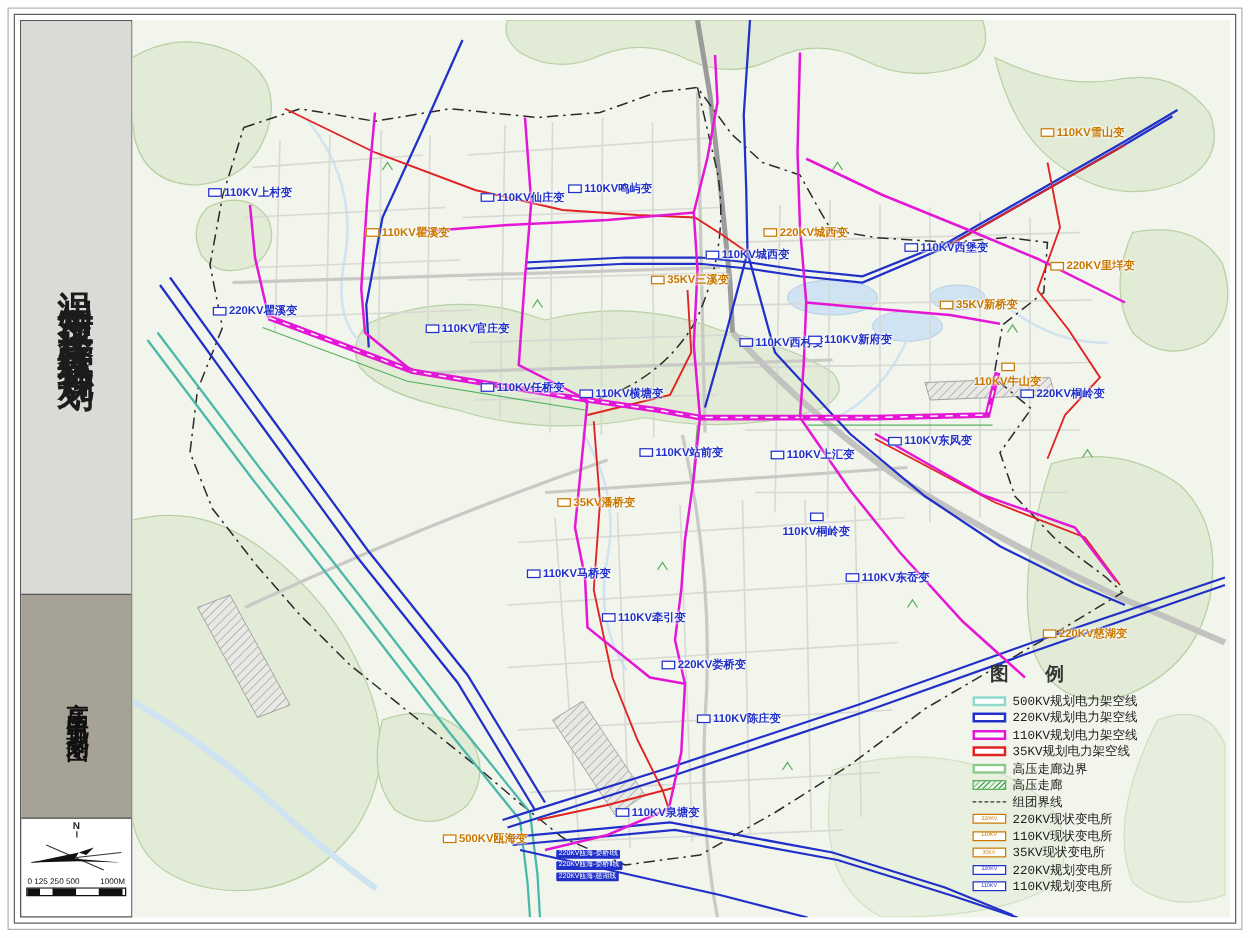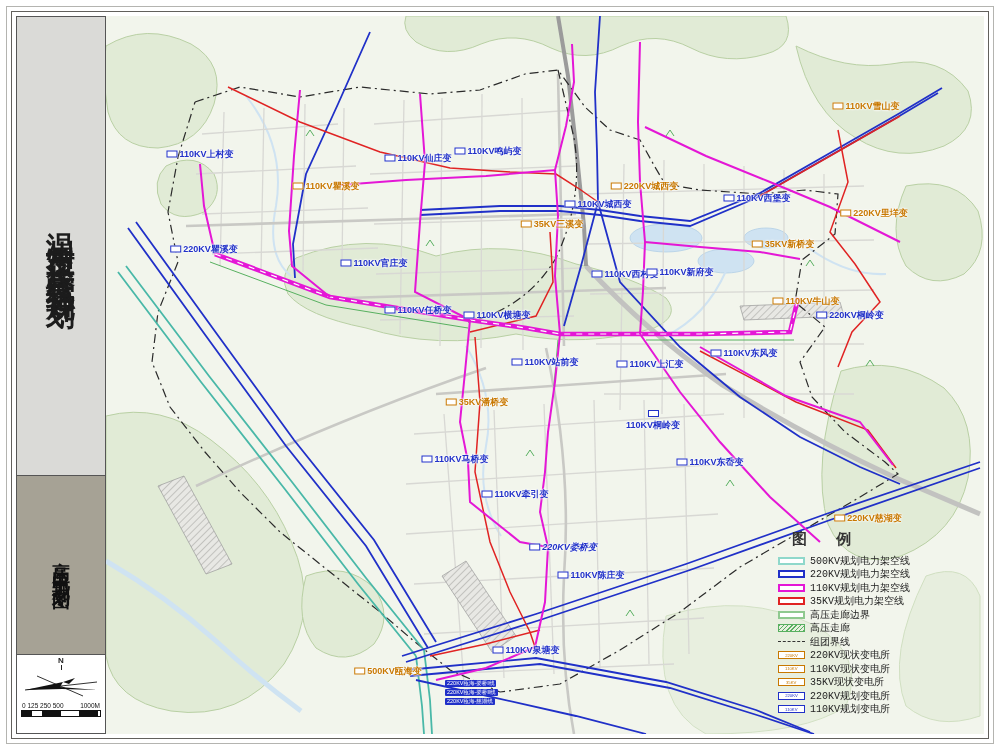--- a/index.html
+++ b/index.html
@@ -348,21 +348,21 @@
         <span class="st-text">110KV马桥变</span>
       </div>
         <div class="station" style="position: absolute; left: 604px; top: 446px; color: rgb(32, 48, 200);">
         <span class="st-box"></span>
         <span class="st-text">110KV东岙变</span>
       </div>
         <div class="station" style="position: absolute; left: 409px; top: 478px; color: rgb(32, 48, 200);">
         <span class="st-box"></span>
         <span class="st-text">110KV牵引变</span>
       </div>
-        <div class="station" style="position: absolute; left: 457px; top: 531px; color: rgb(32, 48, 200); font-style: italic;">
+        <div class="station" style="position: absolute; left: 457px; top: 516px; color: rgb(32, 48, 200);">
         <span class="st-box"></span>
         <span class="st-text">220KV娄桥变</span>
       </div>
         <div class="station" style="position: absolute; left: 485px; top: 559px; color: rgb(32, 48, 200);">
         <span class="st-box"></span>
         <span class="st-text">110KV陈庄变</span>
       </div>
         <div class="station" style="position: absolute; left: 420px; top: 634px; color: rgb(32, 48, 200);">
         <span class="st-box"></span>
         <span class="st-text">110KV泉塘变</span>
@@ -380,33 +380,33 @@
         <span class="st-text">110KV西堡变</span>
       </div>
         <div class="station" style="position: absolute; left: 768px; top: 197px; color: rgb(200, 120, 0);">
         <span class="st-box"></span>
         <span class="st-text">220KV里垟变</span>
       </div>
         <div class="station" style="position: absolute; left: 677px; top: 228px; color: rgb(200, 120, 0);">
         <span class="st-box"></span>
         <span class="st-text">35KV新桥变</span>
       </div>
-        <div class="station" style="position: absolute; left: 700px; top: 285px; color: rgb(200, 120, 0);">
+        <div class="station" style="position: absolute; left: 700px; top: 285px; color: rgb(200, 120, 0); flex-direction: column;">
         <span class="st-box"></span>
         <span class="st-text">110KV牛山变</span>
       </div>
         <div class="station" style="position: absolute; left: 744px; top: 299px; color: rgb(32, 48, 200);">
         <span class="st-box"></span>
         <span class="st-text">220KV桐岭变</span>
       </div>
         <div class="station" style="position: absolute; left: 638px; top: 337px; color: rgb(32, 48, 200);">
         <span class="st-box"></span>
         <span class="st-text">110KV东风变</span>
       </div>
-        <div class="station" style="position: absolute; left: 762px; top: 502px; color: rgb(200, 120, 0);">
+        <div class="station" style="position: absolute; left: 762px; top: 491px; color: rgb(200, 120, 0);">
         <span class="st-box"></span>
         <span class="st-text">220KV慈湖变</span>
       </div>
       </div>
 
     <div>
         <div class="linelabel" style="position: absolute; left: 339px; top: 664px;">220KV瓯海-娄桥Ⅰ线</div>
         <div class="linelabel" style="position: absolute; left: 339px; top: 673px;">220KV瓯海-娄桥Ⅱ线</div>
         <div class="linelabel" style="position: absolute; left: 339px; top: 682px;">220KV瓯海-慈湖线</div>
       </div>

